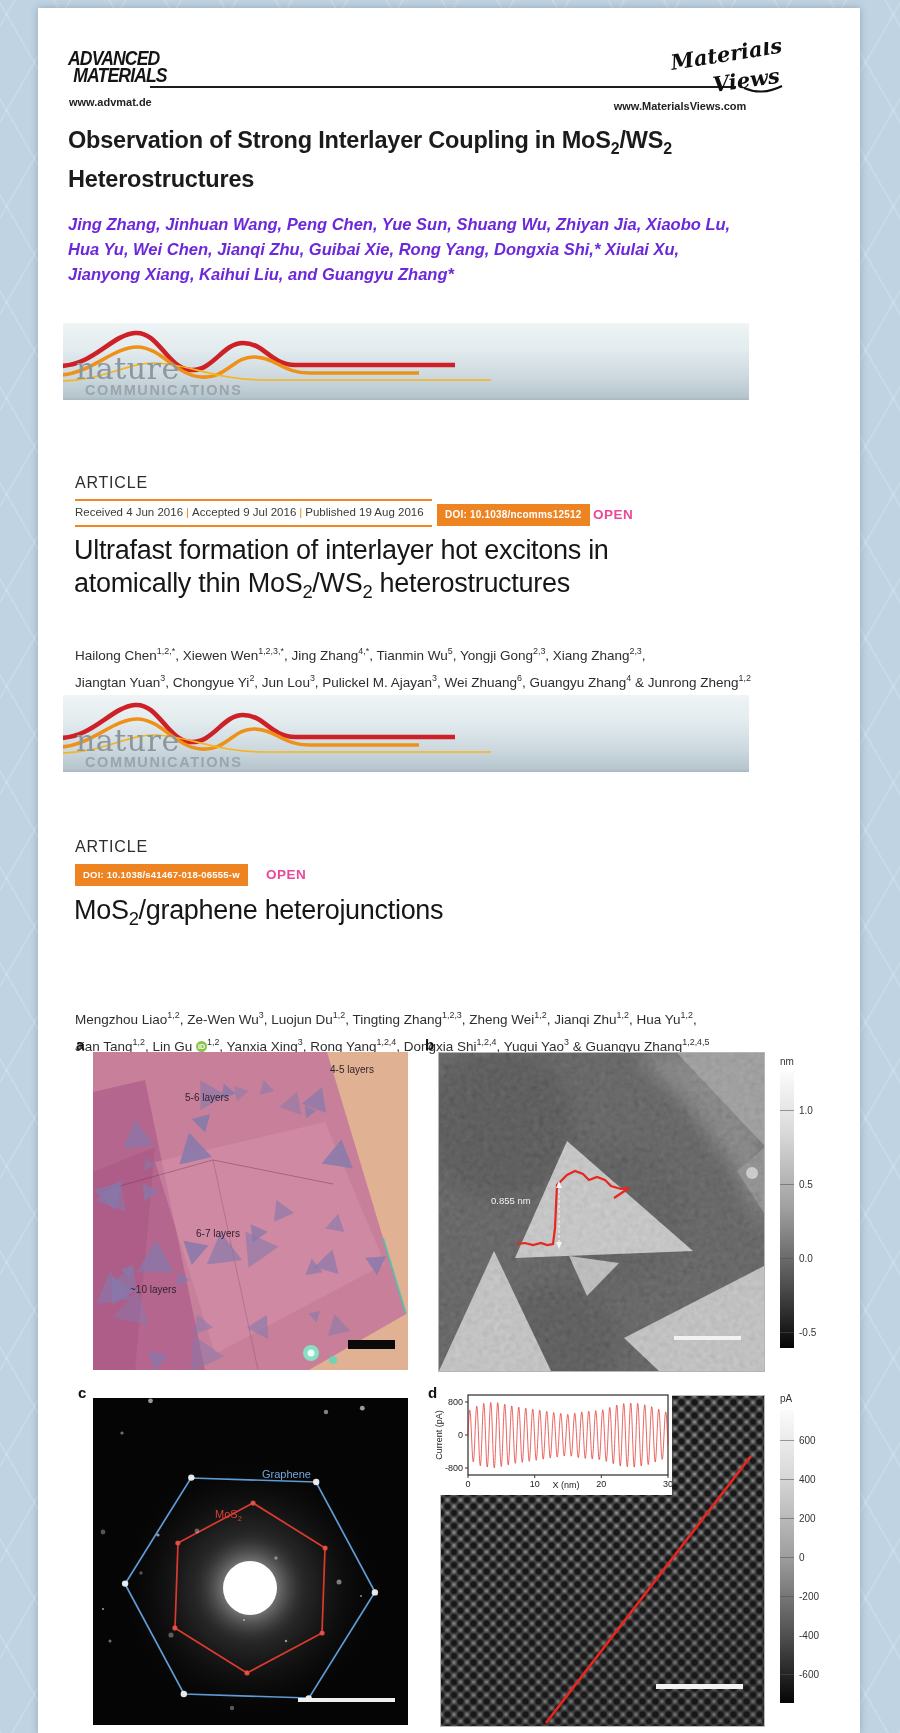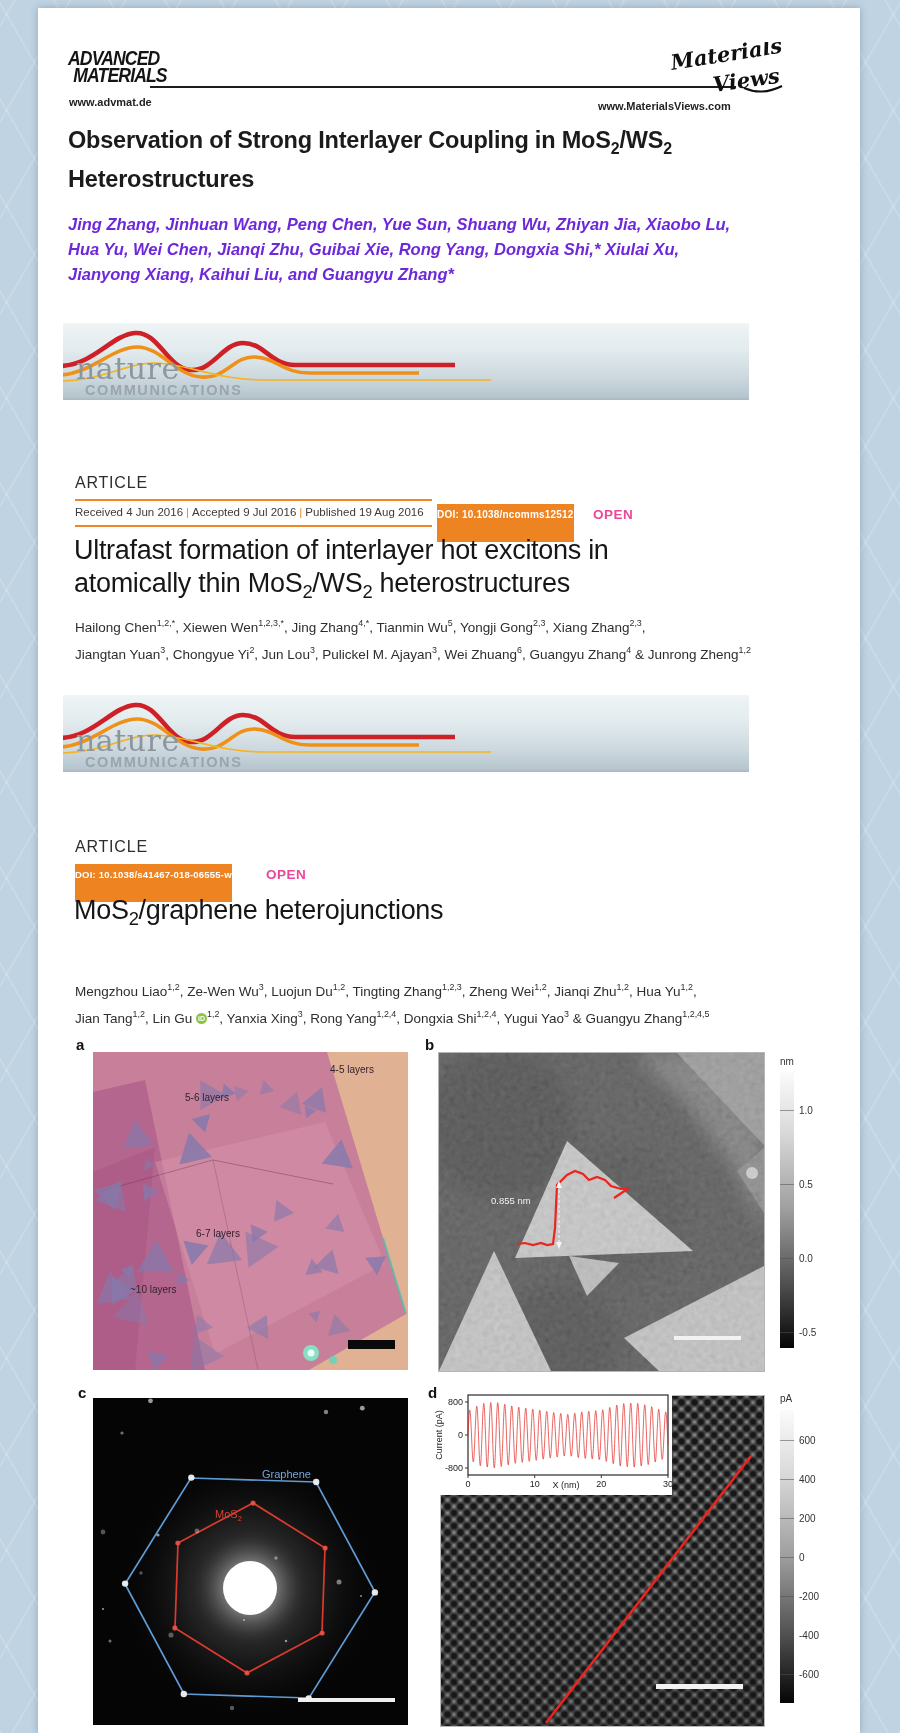--- a/index.html
+++ b/index.html
@@ -11,41 +11,41 @@
         #bfd3e2;}
   .page{position:absolute;left:38px;top:8px;width:822px;height:1725px;background:#fff;
         box-shadow:0 0 7px rgba(60,80,100,.35);}
   .abs{position:absolute;}
   
   .am-logo{left:30px;top:42px;font-weight:bold;font-style:italic;font-size:20px;line-height:17px;
            color:#141414;letter-spacing:-1px;transform:scaleX(.88);transform-origin:left top;}
   .am-url{left:31px;top:88px;font-size:11px;font-weight:bold;color:#222;}
   .hline{left:112px;top:78px;width:586px;height:2px;background:#1c1c1c;}
   .views{left:606px;top:34px;width:150px;height:58px;}
-  .views-url{left:560px;top:92px;width:164px;text-align:left;font-size:11px;font-weight:bold;color:#222;}
+  .views-url{left:560px;top:92px;width:164px;text-align:center;font-size:11px;font-weight:bold;color:#222;}
   
   .t1{left:30px;top:117px;font-size:23.5px;font-weight:bold;color:#1b1b1b;line-height:31px;letter-spacing:-0.2px;}
   .a1{left:30px;top:204px;font-size:16.5px;font-style:italic;color:#6d28d9;line-height:25px;font-weight:bold;}
   sub{font-size:68%;} sup{font-size:66%;}
   
   .banner{left:25px;width:686px;height:77px;
      background:linear-gradient(#eff4f5 0%,#e2ebee 35%,#cdd9df 70%,#b6c5cd 96%,#a7b8c2 100%);}
   .banner svg{position:absolute;left:0;top:0;}
   .nat{position:absolute;left:13px;top:28px;font-family:"DejaVu Serif",serif;font-size:30px;color:#8c969d;letter-spacing:.5px;}
   .natcom{position:absolute;left:14px;top:59px;font-size:14.5px;font-weight:bold;color:#9aa5ac;letter-spacing:1.6px;margin-left:8px;}
   
   .article{font-size:16px;color:#2d2d2d;letter-spacing:.8px;}
   .orange-rule{width:357px;height:2px;background:#ef8823;}
   .received{font-size:11.5px;color:#3a3a3a;}
   .received .pipe{color:#ef8823;padding:0 3px;}
-  .doi-badge{background:#ee8322;color:#fff;font-weight:bold;font-size:10px;height:38px;line-height:22px;
-             padding:0 0;letter-spacing:.2px;}
+  .doi-badge{background:#ee8322;color:#fff;font-weight:bold;font-size:10px;height:22px;line-height:22px;
+             padding:0 8px;letter-spacing:.2px;}
   .open{color:#ec4899;font-weight:bold;font-size:13.5px;letter-spacing:.5px;}
   .t2{font-size:27px;font-weight:400;color:#161616;line-height:33px;letter-spacing:-0.3px;}
-  .a2{font-size:13.5px;color:#2e2e2e;line-height:22px;}
+  .a2{font-size:13.5px;color:#2e2e2e;line-height:22px;margin-top:28px;}
   .orcid{display:inline-block;width:11px;height:11px;border-radius:50%;background:#8bc34a;color:#fff;
          font-size:7px;line-height:11px;text-align:center;font-weight:bold;vertical-align:1px;}
   
   .pl{font-size:15px;font-weight:bold;color:#111;}
   .panel{overflow:hidden;}
   .reg-lab{position:absolute;font-size:10px;color:#31222c;}
   .b-lab{position:absolute;font-size:9.5px;color:#f2f2f2;text-align:right;}
   .c-lab-g{position:absolute;font-size:11px;color:#76a6d8;}
   .c-lab-m{position:absolute;font-size:11px;color:#d44233;}
   .moire{left:402px;top:1387px;width:323px;height:330px;border:1px solid #b9b9b9;

